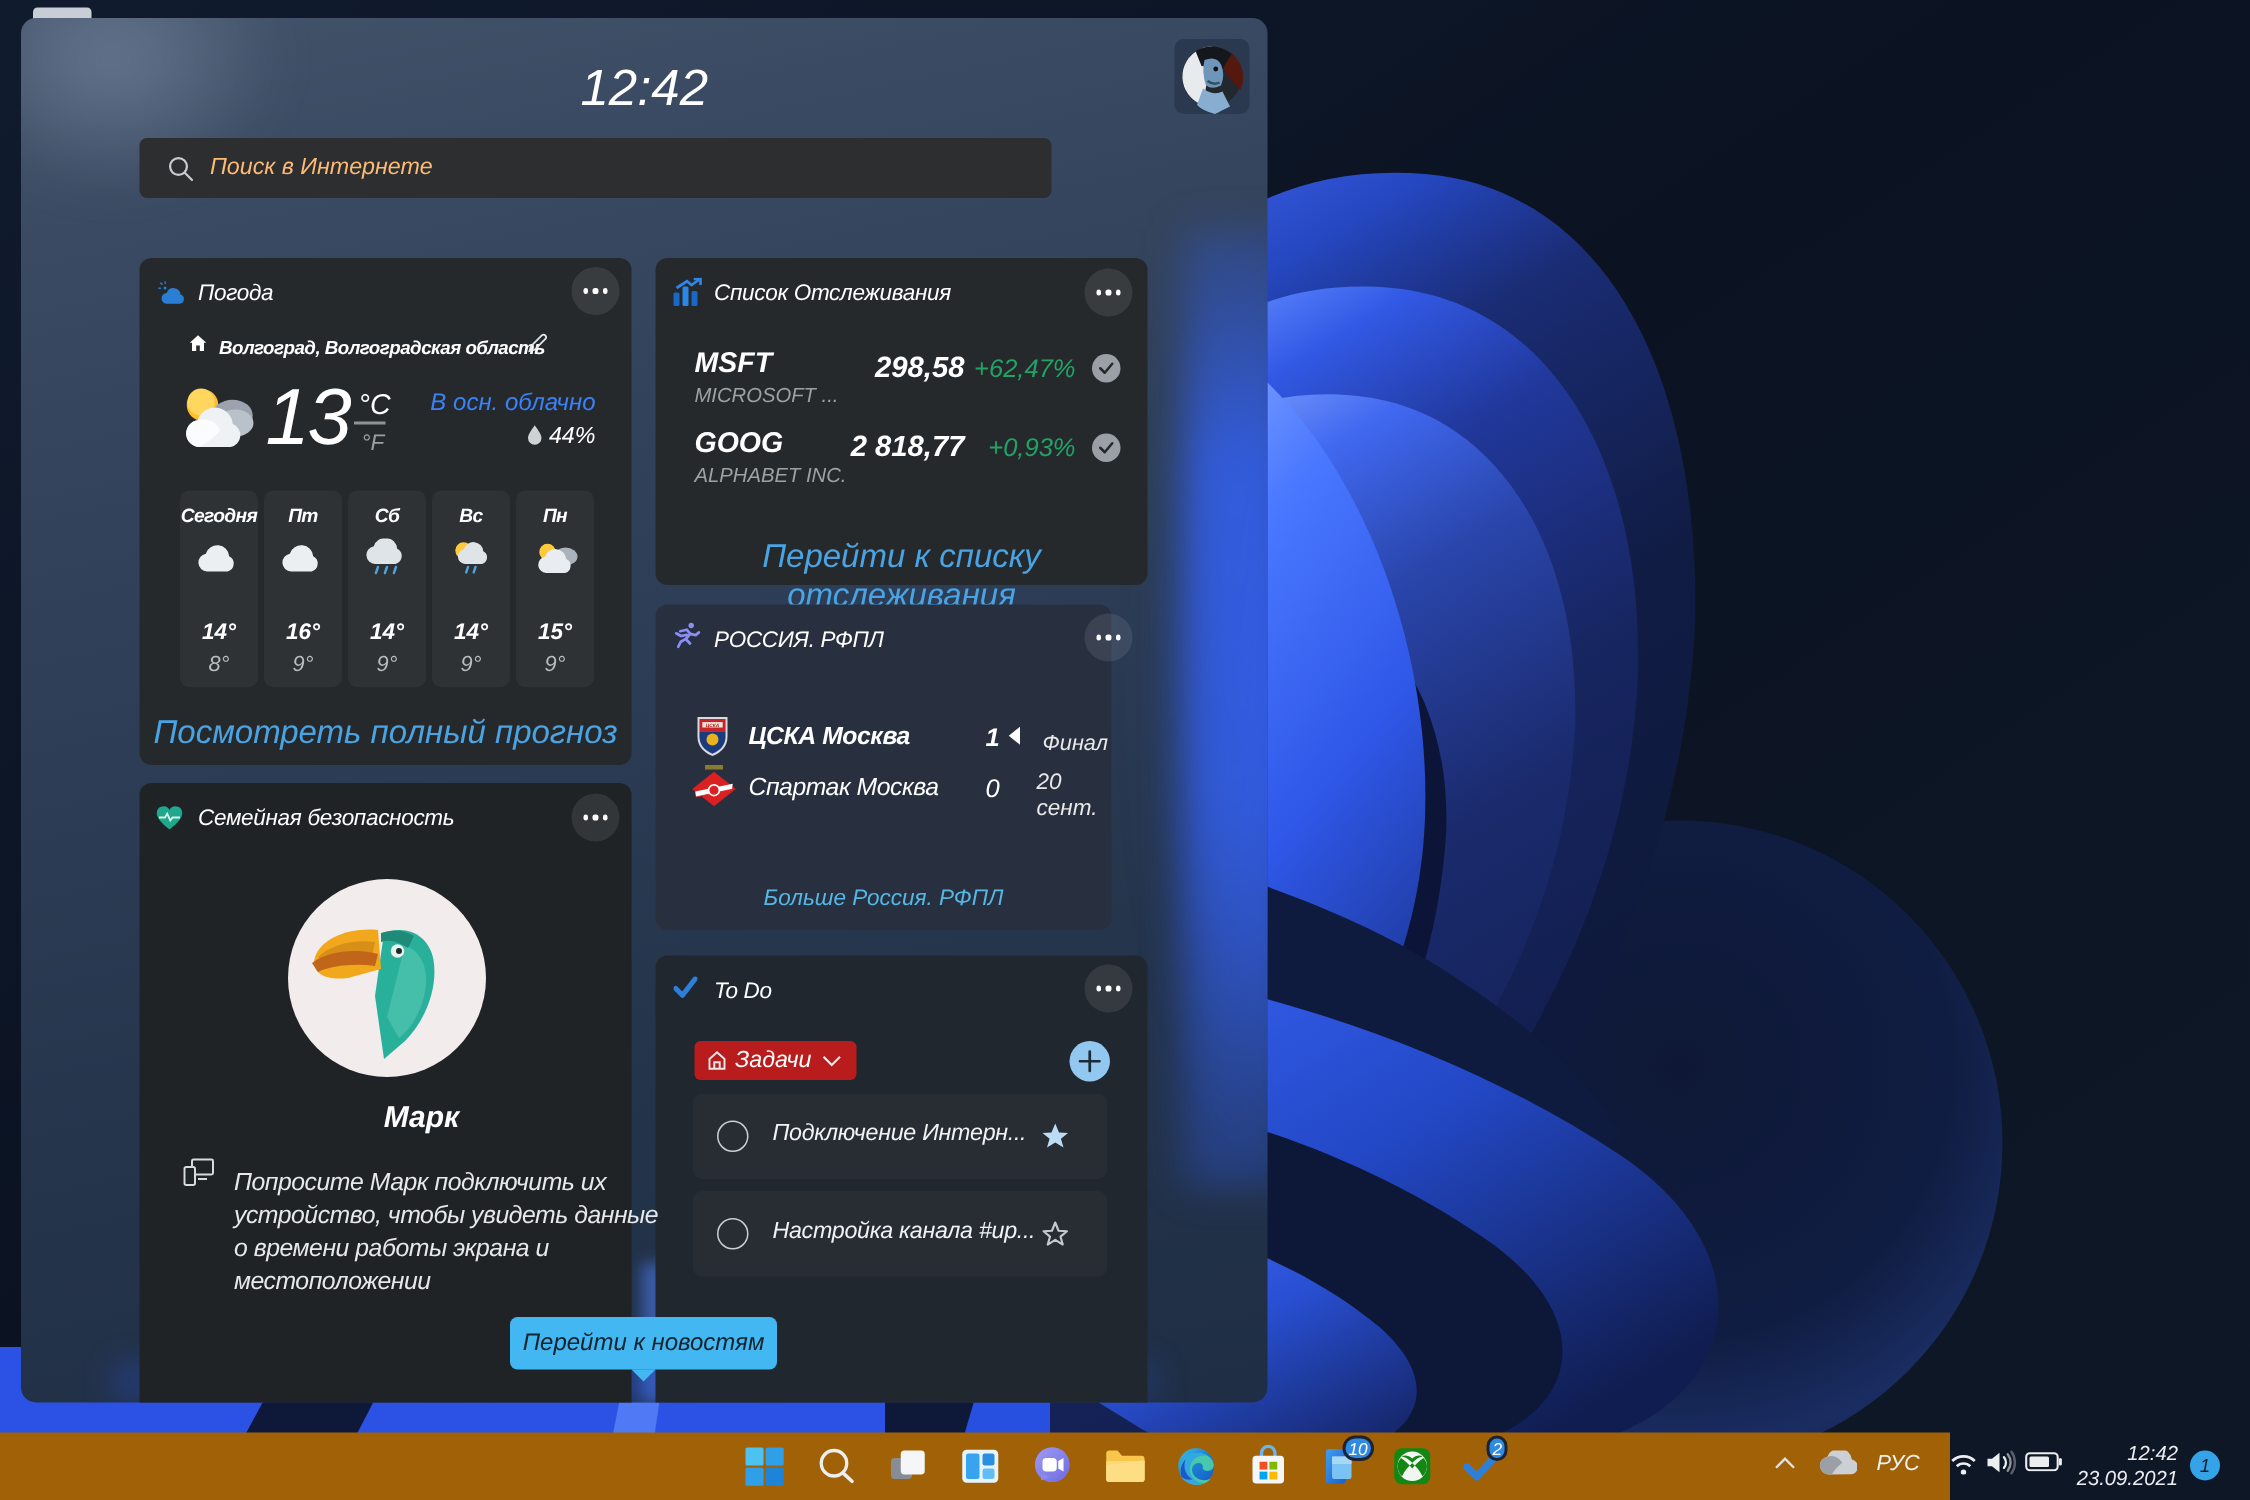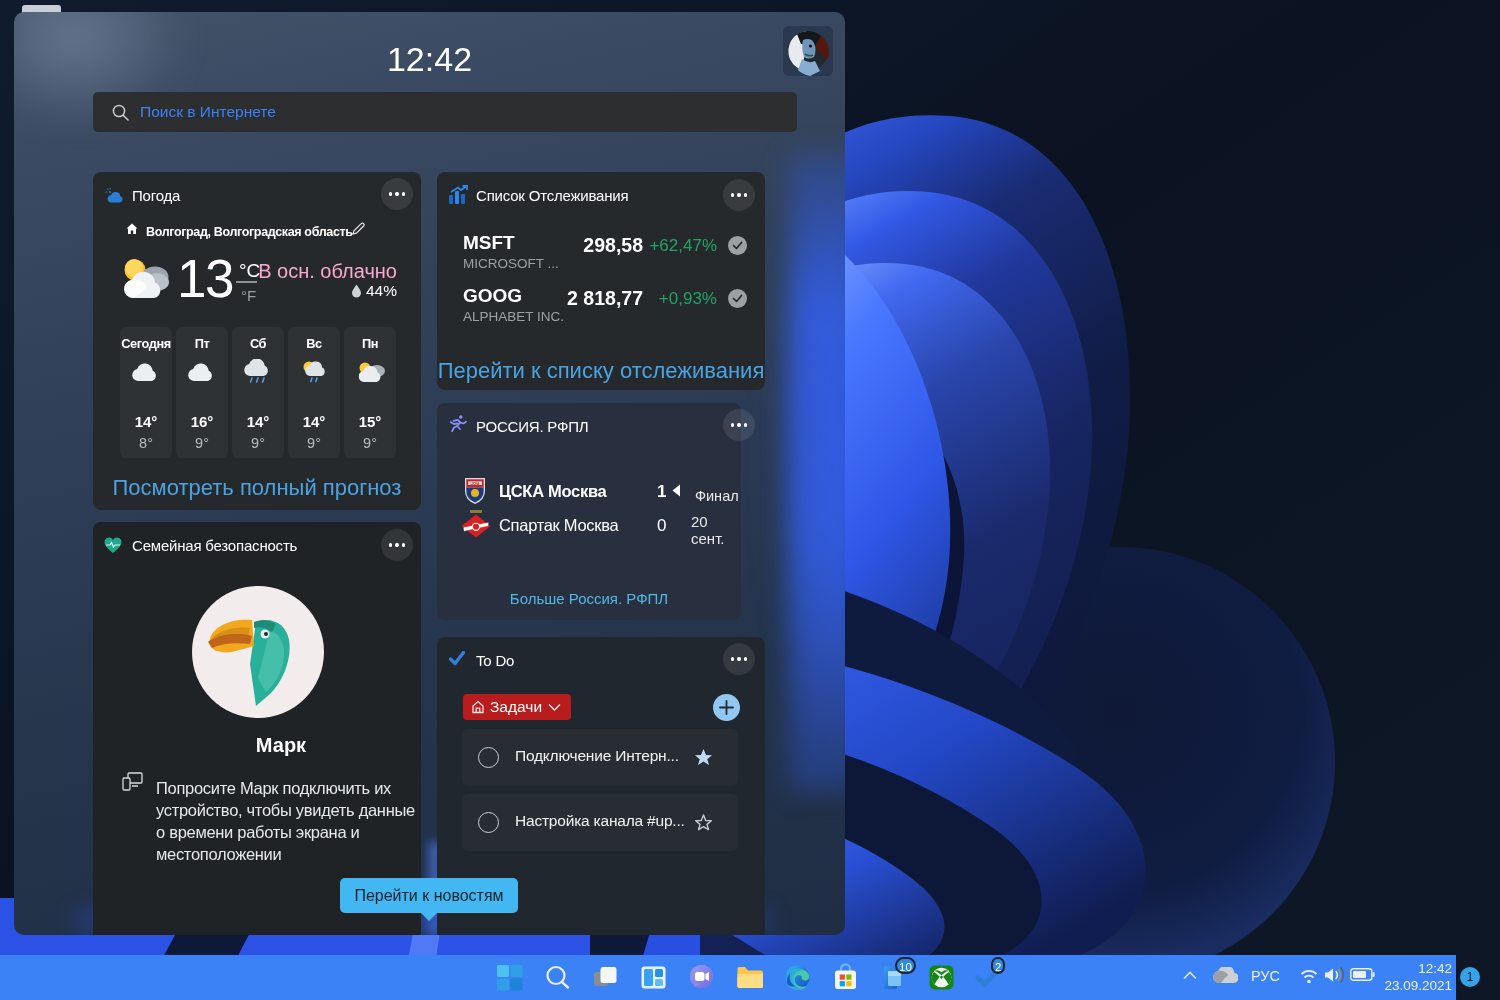--- a/index.html
+++ b/index.html
@@ -1,39 +1,39 @@
 <!DOCTYPE html>
 <html><head>
 <meta charset="utf-8">
 <style>
 * { margin:0; padding:0; box-sizing:border-box; }
 html,body { width:1500px; height:1000px; overflow:hidden; background:#0b1322;
   font-family:"Liberation Sans", sans-serif; }
-#stage { position:absolute; left:0; top:0; width:1500px; height:1000px; overflow:hidden; }
+#stage { position:absolute; left:0; top:0; width:1500px; height:1000px; overflow:hidden;font-style:italic; }
 .abs { position:absolute; }
 
 
 #wall { left:0; top:0; width:1500px; height:1000px; }
 
 
 #panel { left:14px; top:12px; width:831px; height:923px; border-radius:10px; overflow:hidden;
   background:linear-gradient(168deg,#43536a 0%,#3a4a62 14%,#32425a 32%,#2b3b53 52%,#24344b 72%,#1f2e45 100%);
 }
 .card { position:absolute; background:#26292c; border-radius:8px; }
 .ico { position:absolute; }
 .ctitle { position:absolute; font-size:15px; letter-spacing:-0.2px; color:#fff; left:39px; top:15px; }
 .dots { position:absolute; width:32px; height:32px; border-radius:50%; background:rgba(255,255,255,.09); }
 .dots i { position:absolute; width:3.4px; height:3.4px; border-radius:50%; background:#fff; top:14.3px; }
 .dots i:nth-child(1){left:8px} .dots i:nth-child(2){left:14.3px} .dots i:nth-child(3){left:20.6px}
 .link { position:absolute; width:100%; text-align:center; color:#4aa3e3; font-size:22px; }
 
 #clock { left:0; top:28px; width:831px; text-align:center; color:#fff; font-size:34px; font-weight:400; }
 #avatar { left:769px; top:14px; width:50px; height:50px; border-radius:6px; background:#2b3950; overflow:hidden; }
-#search { left:79px; top:80px; width:704px; height:40px; border-radius:5px; background:#2c2e2f;
-  color:#3b82f6; font-size:15.5px; line-height:40px; }
+#search { left:79px; top:80px; width:608px; height:40px; border-radius:5px; background:#2c2e2f;
+  color:#fdba74; font-size:15.5px; line-height:40px; }
 #search .ph { position:absolute; left:47px; top:0; }
 #tab { left:22px; top:5px; width:39px; height:8px; background:#c9ced6; border-radius:3px 3px 0 0; }
 
 
 #weather .loc { position:absolute; left:53px; top:53px; font-size:12.5px; letter-spacing:-0.35px; font-weight:bold; color:#fff; }
 #weather .big { position:absolute; left:84px; top:76px; font-size:53px; color:#fff; font-weight:400; letter-spacing:-1.5px; }
 .fcol { position:absolute; top:155px; width:52px; height:131px; background:#2e3235; border-radius:6px; text-align:center; }
 .fcol .d { margin-top:9px; font-size:12.8px; letter-spacing:-0.4px; font-weight:bold; color:#fff; }
 .fcol .t1 { position:absolute; top:86px; width:100%; font-size:15px; font-weight:bold; color:#fff; }
 .fcol .t2 { position:absolute; top:108px; width:100%; font-size:14.5px; color:#b9bdc0; }
@@ -72,21 +72,21 @@
 
 #stocks { left:423px; top:160px; width:328px; height:218px; }
 
 #sports { left:423px; top:391px; width:304px; height:217px; background:#283040; }
 
 #todo { left:423px; top:625px; width:328px; height:310px; background:#21272e; }
 
 #family { left:79px; top:510px; width:328px; height:425px; background:#1f2326; }
 
 
-#taskbar { left:0; top:955px; width:1456px; height:45px; background:#3b82f6; }
+#taskbar { left:0; top:955px; width:1300px; height:45px; background:#a16207; }
 .ticon { position:absolute; top:8px; width:29px; height:29px; }
 #tray { position:absolute; left:1500px; top:0; height:45px; }
 .badge { position:absolute; min-width:13px; height:17px; padding:0 2px; border-radius:9px; background:#2f8ae0;
   color:#fff; font-size:11.5px; text-align:center; line-height:17px; border:2px solid #1d2333; }
 </style>
 </head>
 <body>
 <div id="stage">
   <div id="wall" class="abs">
   <svg width="1500" height="1000" viewBox="0 0 1500 1000">
@@ -226,21 +226,21 @@
         <circle cx="14" cy="11" r="9" fill="#ffd65e"></circle>
         <ellipse cx="35" cy="20" rx="13.5" ry="10.5" fill="#9ba3ae"></ellipse>
         <ellipse cx="37" cy="25" rx="12" ry="9" fill="#b9c1ca"></ellipse>
         <path d="M13,41 a9,9 0 0 1 -1.2,-17.9 a12,12 0 0 1 23.4,2.6 a8,8 0 0 1 -1.4,15.3 z" fill="#eef2f5"></path>
         <path d="M13,41 a9,9 0 0 1 -1.2,-17.9 a12,12 0 0 1 15,7 q-8,8 -13.8,10.9 z" fill="#fafcfd"></path>
       </svg>
       <div class="big">13</div>
       <div class="abs" style="left:146px;top:88px;font-size:19px;color:#fff">°C</div>
       <div class="abs" style="left:143px;top:109px;width:21px;height:1.5px;background:#8f9397"></div>
       <div class="abs" style="left:148px;top:115px;font-size:15px;color:#9b9fa3">°F</div>
-      <div class="abs" style="right:24px;top:88px;font-size:20px;color:#f9a8d4">В осн. облачно</div>
+      <div class="abs" style="right:24px;top:88px;font-size:16px;color:#3b82f6">В осн. облачно</div>
       <div class="abs" style="right:24px;top:110px;font-size:15.5px;color:#fff">
         <svg width="11" height="14" viewBox="0 0 11 14" style="vertical-align:-2px">
             <path d="M5.5,0.5 C7.5,3.5 10,6.5 10,9 a4.5,4.5 0 0 1 -9,0 C1,6.5 3.5,3.5 5.5,0.5 Z" fill="#cdd2d6"></path>
           </svg>
         44%</div>
       <div class="fcol" style="left:27px">
           <div class="d">Сегодня</div>
         <svg width="34" height="26" viewBox="0 0 34 26">
             <path d="M9,22 a6,6 0 0 1 -0.8,-11.9 a8,8 0 0 1 15.6,1.7 a5.5,5.5 0 0 1 -1,10.2 z" fill="#eceff2"></path>
           </svg>

